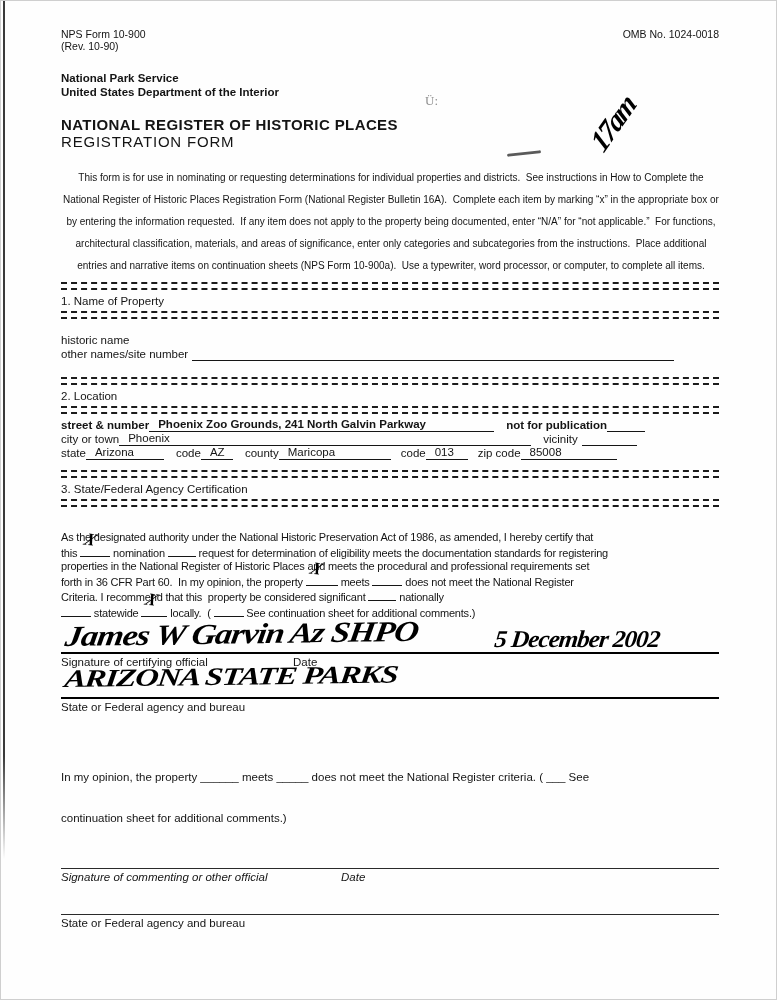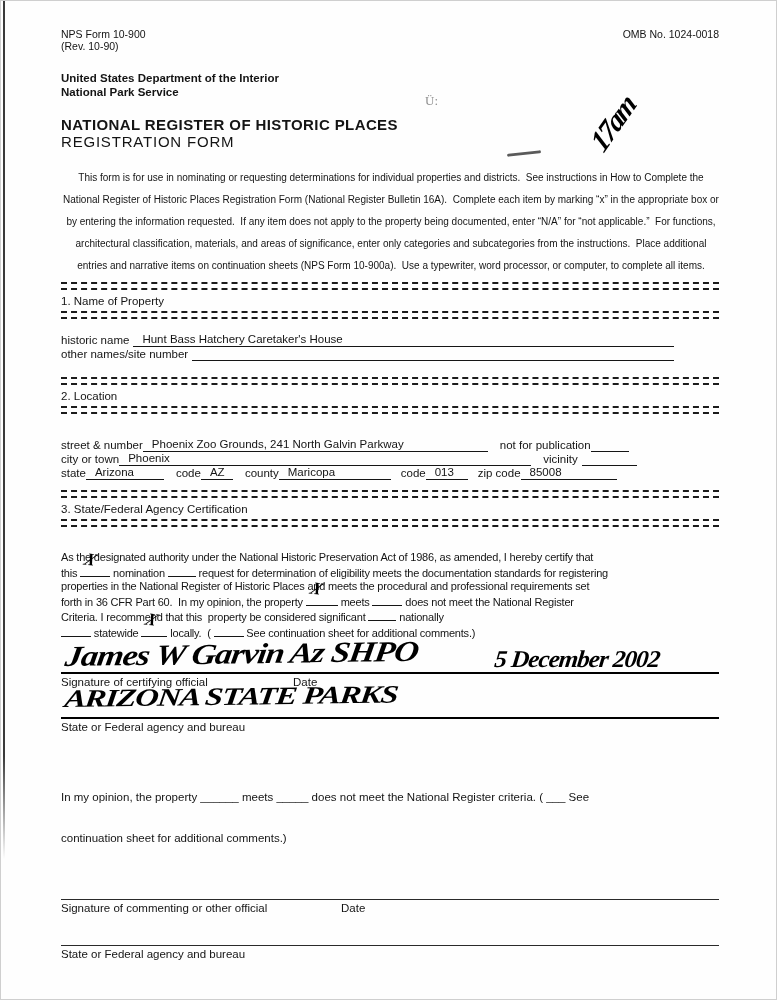--- a/index.html
+++ b/index.html
@@ -58,21 +58,21 @@
     font-family:"Liberation Serif", serif; font-style:italic; font-weight:bold;
     color:#000; letter-spacing:-1px; transform-origin:left bottom; white-space:pre;
   }
   .sig-script   { left:2px;  top:-4px;  font-size:29px; transform:scaleX(1.18) skewX(-8deg) rotate(-1deg); }
   .date-script  { left:432px; top:2px;  font-size:24px; transform:scaleX(1.05) skewX(-6deg); }
   .agency-script{ left:2px;  top:-8px;  font-size:25px; transform:scaleX(1.3) skewX(-6deg) rotate(-1deg); }
 
   .agency-block { position:relative; margin-top:3px; padding-top:24px; }
 
   .opinion { margin-top:29px; font-size:11.5px; line-height:13.5px; white-space:pre; }
-  .comment-block { position:relative; margin-top:27px; }
+  .comment-block { position:relative; margin-top:16px;font-style:italic; }
   .comment-block2 { position:relative; margin-top:29px; }
 
   
   .edge-line { position:absolute; left:2px; top:0; width:2px; height:858px;
     background:linear-gradient(#3a3a3a 0%, #3a3a3a 88%, rgba(58,58,58,0) 100%); }
   .stamp { position:absolute; left:424px; top:92px; color:#8f8f8f; font-size:13px; font-family:"Liberation Serif",serif; }
   .smudge-dash { position:absolute; left:506px; top:151px; width:34px; height:3px; background:#5a5a5a; border-radius:2px; transform:rotate(-6deg); }
   .scribble {
     position:absolute; left:583px; top:106px;
     font-family:"Liberation Serif", serif; font-style:italic; font-weight:bold;
@@ -92,52 +92,49 @@
 
   <div class="content">
 
     <div class="hdr-row">
       <span>NPS Form 10-900</span>
       <span>OMB No. 1024-0018</span>
     </div>
     <div class="small">(Rev. 10-90)</div>
 
     <div class="dept">
+      <div>National Park Service</div>
       <div>United States Department of the Interior</div>
-      <div>National Park Service</div>
     </div>
 
     <div class="title1">NATIONAL REGISTER OF HISTORIC PLACES</div>
     <div class="title2">REGISTRATION FORM</div>
 
     <div class="intro">This form is for use in nominating or requesting determinations for individual properties and districts.  See instructions in How to Complete the National Register of Historic Places Registration Form (National Register Bulletin 16A).  Complete each item by marking “x” in the appropriate box or by entering the information requested.  If any item does not apply to the property being documented, enter “N/A” for “not applicable.”  For functions, architectural classification, materials, and areas of significance, enter only categories and subcategories from the instructions.  Place additional entries and narrative items on continuation sheets (NPS Form 10-900a).  Use a typewriter, word processor, or computer, to complete all items.</div>
 
     <div class="sep" style="margin-top:5px;"></div>
     <div class="sec-heading">1. Name of Property</div>
     <div class="sep"></div>
 
     <div class="frow" style="margin-top:14px; width:613px;">
       <span>historic name</span>
-      <span class="blank grow gap4">
-        <span class="fval">Hunt Bass Hatchery Caretaker's House</span>
-      </span>
     </div>
 
     <div class="frow" style="width:613px;">
       <span>other names/site number</span>
       <span class="blank grow gap4">
         <span class="fval"></span>
       </span>
     </div>
 
     <div class="sep" style="margin-top:16px;"></div>
     <div class="sec-heading">2. Location</div>
     <div class="sep"></div>
 
-    <div class="frow" style="margin-top:24px;">
+    <div class="frow" style="margin-top:4px;font-weight:bold;">
       <span>street &amp; number</span>
       <span class="blank" style="width:345px;">
         <span class="fval">Phoenix Zoo Grounds, 241 North Galvin Parkway</span>
       </span>
       <span class="gap12">not for publication</span>
       <span class="blank" style="width:38px;"></span>
     </div>
 
     <div class="frow">
       <span>city or town</span>

